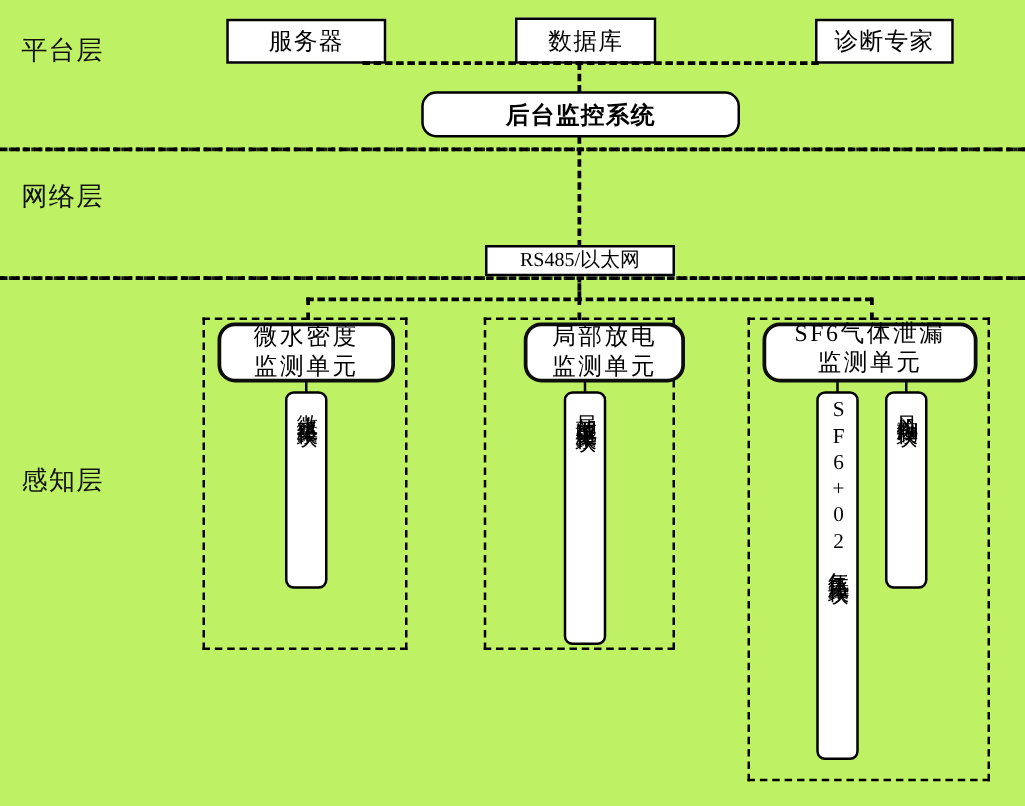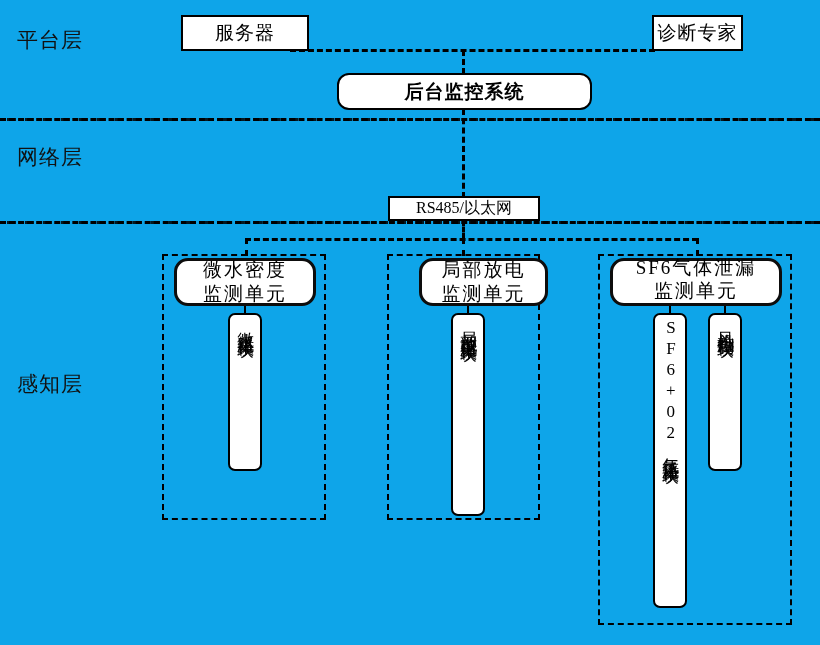--- a/index.html
+++ b/index.html
@@ -4,21 +4,21 @@
 <style>
   html, body {
     margin: 0;
     padding: 0;
     background: #ffffff;
   }
   #canvas {
     position: relative;
     width: 820px;
     height: 645px;
-    background: #0ea5e9;
+    background: #bef264;
     font-family: "Liberation Serif", "DejaVu Serif", serif;
     color: #000000;
     overflow: hidden;
   }
 
   
   .layer-title {
     position: absolute;
     font-size: 21px;
     line-height: 1;
@@ -57,21 +57,21 @@
     display: flex;
     align-items: center;
     justify-content: center;
     font-size: 19px;
     letter-spacing: 1px;
     white-space: nowrap;
     box-sizing: border-box;
   }
   #node-server   { left: 181px; top: 15px;  width: 128px; height: 36px; }
   #node-database { left: 412px; top: 14px;  width: 113px; height: 37px; }
-  #node-expert   { left: 652px; top: 15px;  width: 91px; height: 36px; }
+  #node-expert   { left: 652px; top: 15px;  width: 111px; height: 36px; }
   #node-protocol {
     left: 388px; top: 196px; width: 152px; height: 25px;
     font-size: 16px; letter-spacing: 0;
     z-index: 6;
   }
 
   
   .node-round {
     position: absolute;
     border: 2px solid #000;
@@ -197,20 +197,21 @@
 
   <div class="layer-title" id="layer-platform">平台层</div>
   <div class="layer-title" id="layer-network">网络层</div>
   <div class="layer-title" id="layer-sensing">感知层</div>
 
   <div class="h-dash" id="bus-platform"></div>
   <div class="v-dash" id="link-db-monitor"></div>
   <div class="v-dash" id="link-monitor-net"></div>
 
   <div class="node-rect" id="node-server">服务器</div>
+  <div class="node-rect" id="node-database">数据库</div>
   <div class="node-rect" id="node-expert">诊断专家</div>
   <div class="node-round" id="node-monitor">后台监控系统</div>
 
   <div class="node-rect" id="node-protocol">RS485/以太网</div>
   <div class="v-dash" id="link-net-sensing"></div>
 
   <div class="h-dash" id="bus-sensing"></div>
   <div class="v-dash" id="drop-1"></div>
   <div class="v-dash" id="drop-2"></div>
   <div class="v-dash" id="drop-3"></div>

